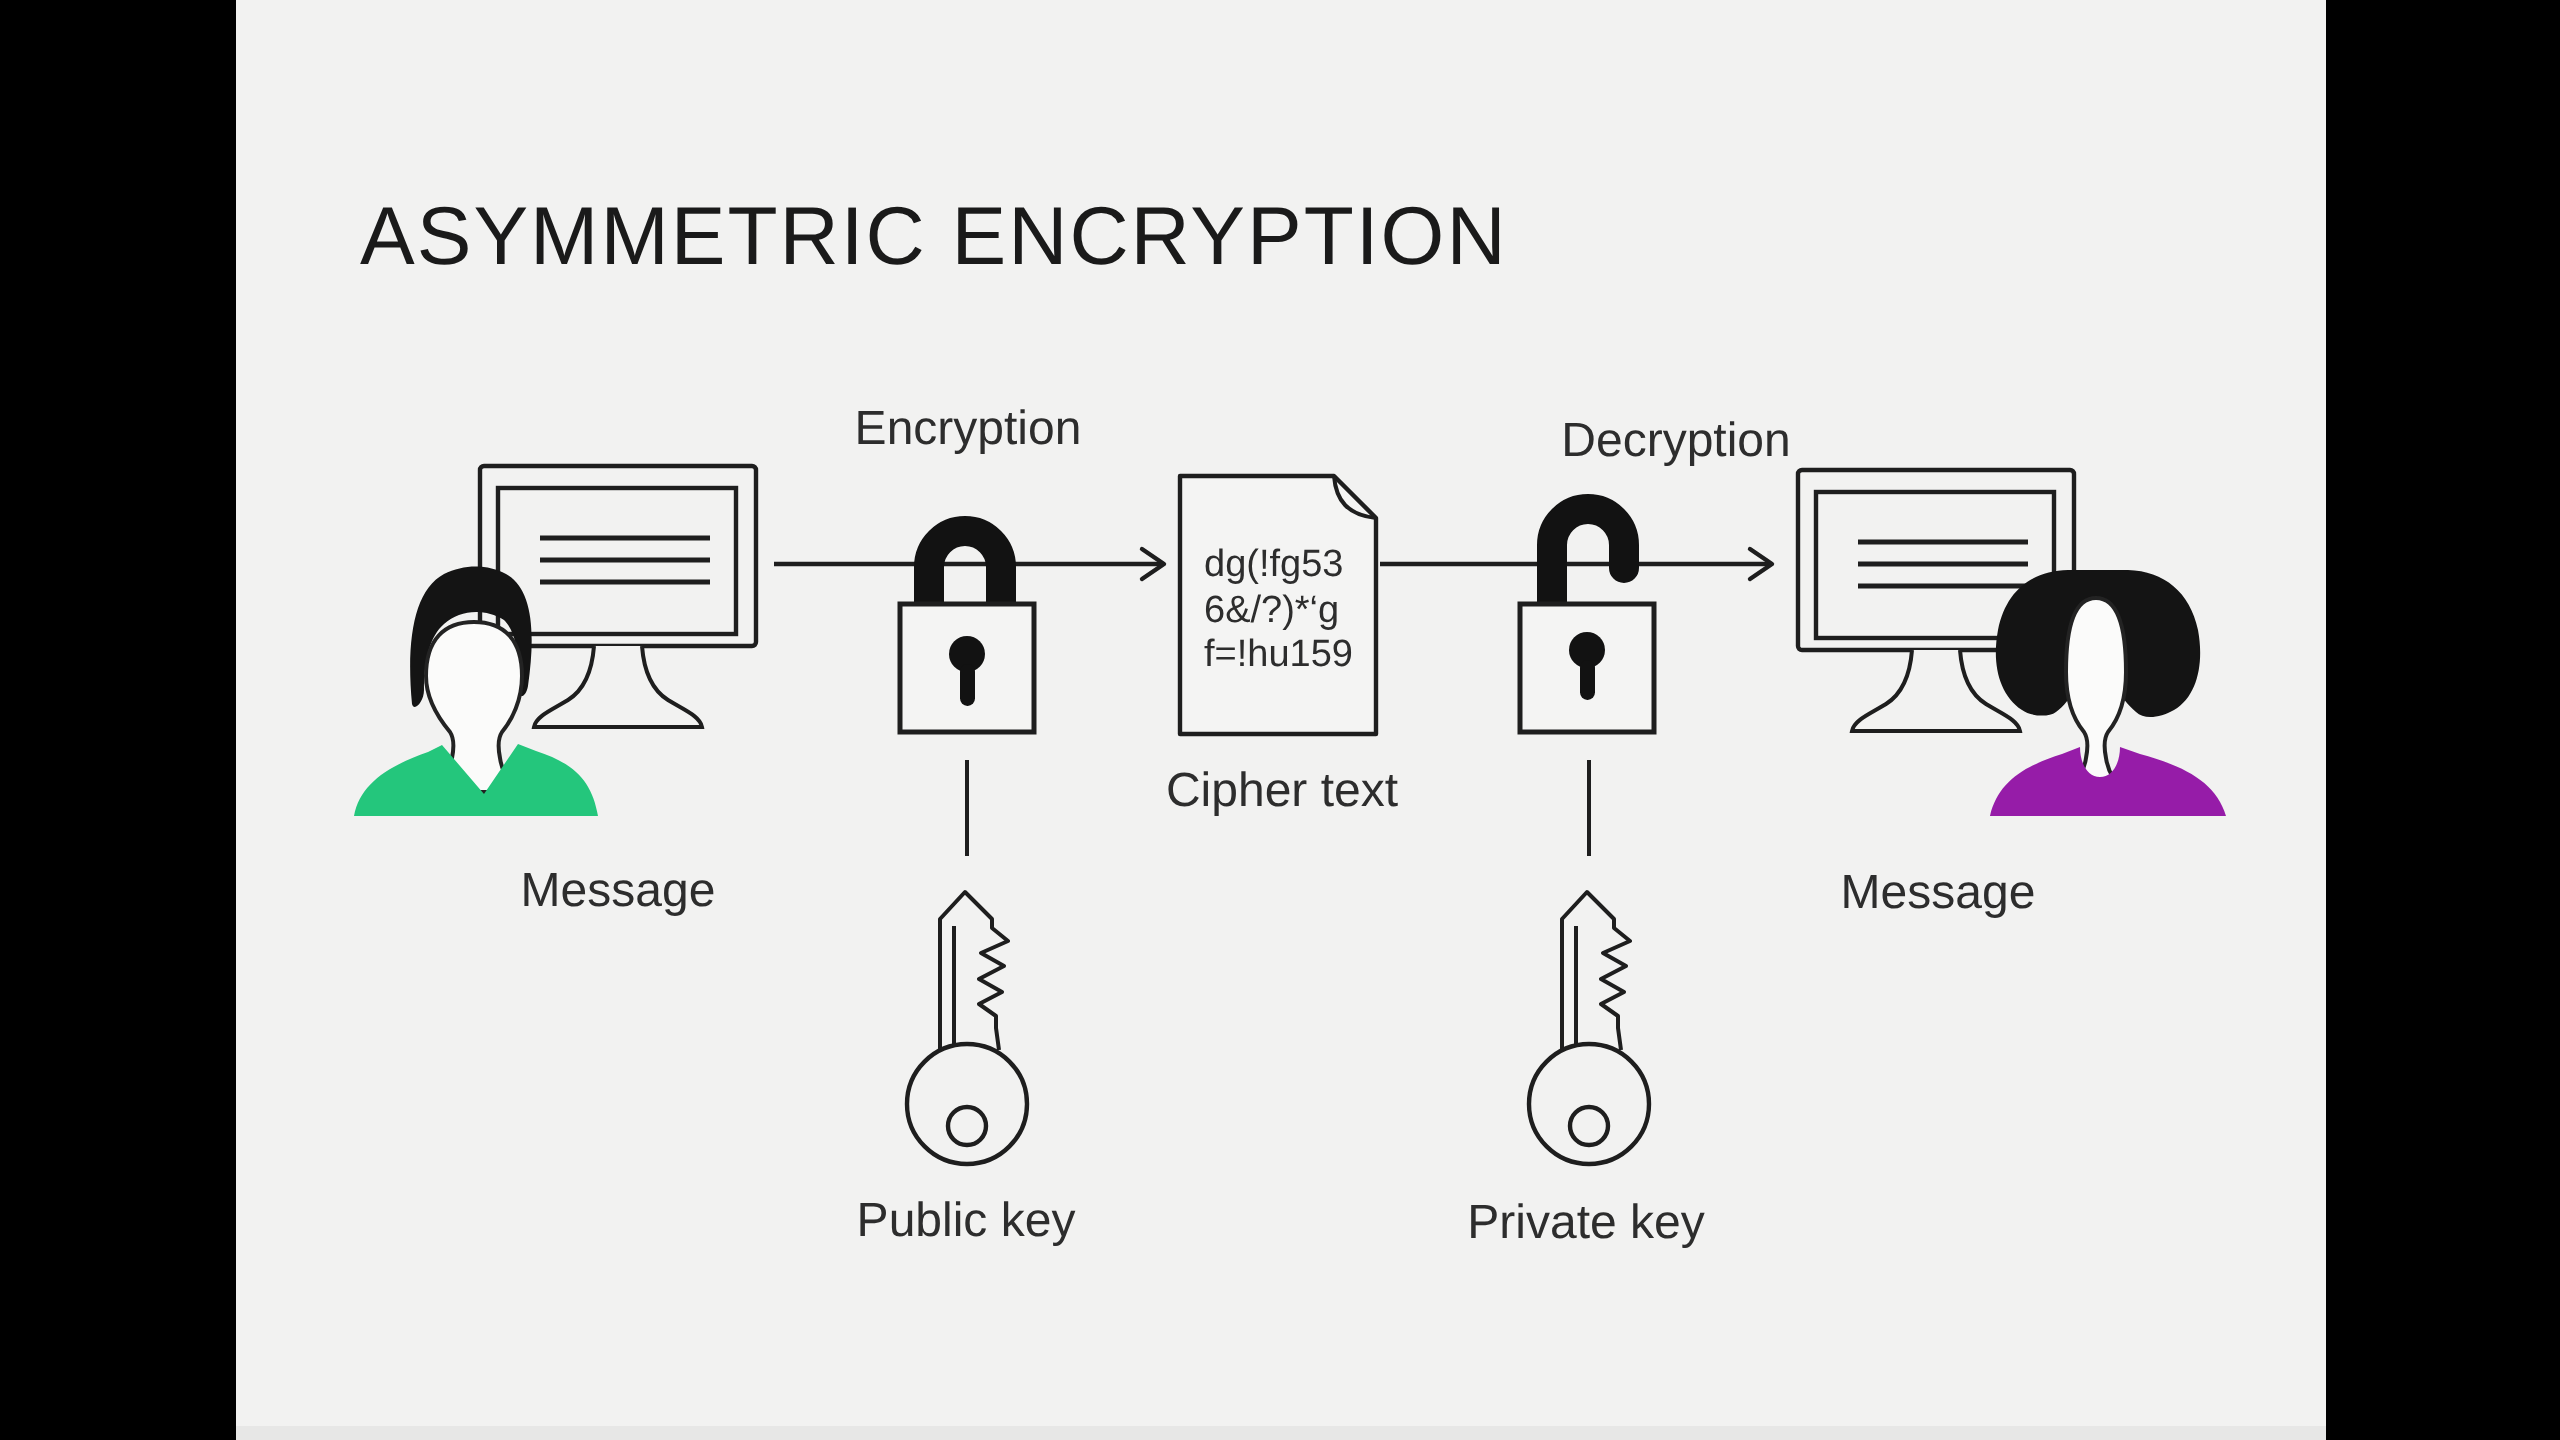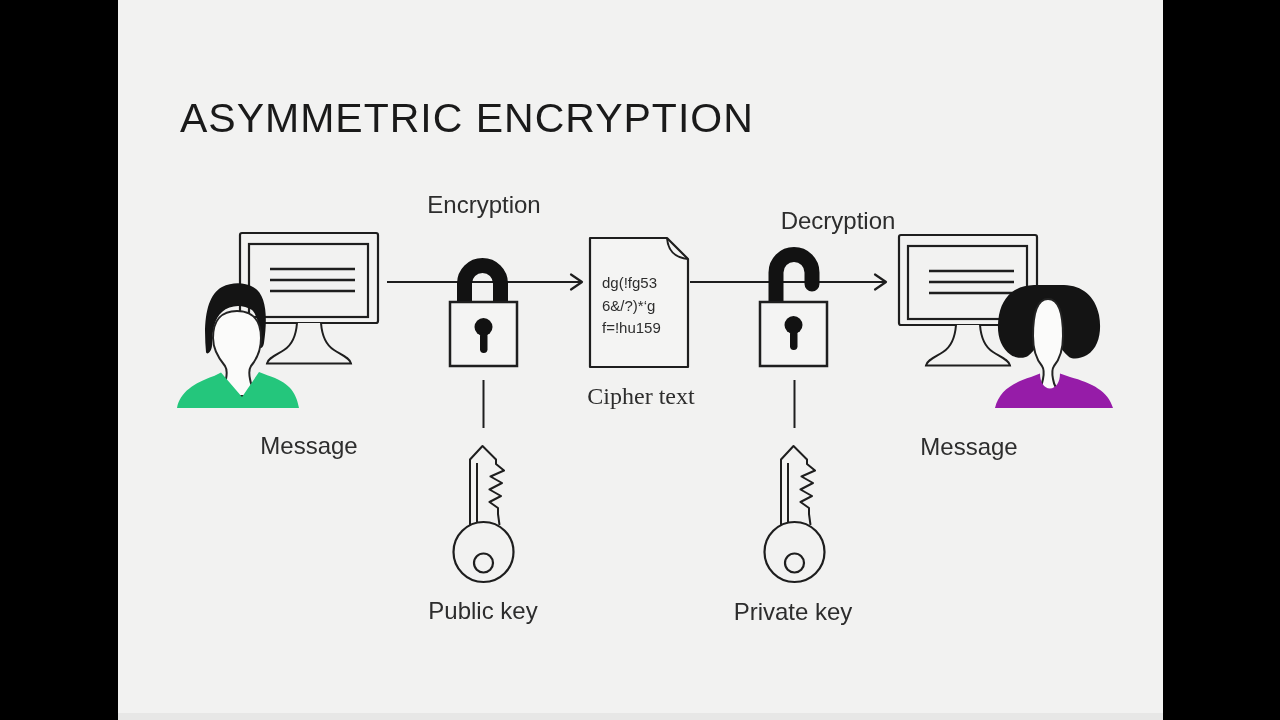--- a/index.html
+++ b/index.html
@@ -21,30 +21,30 @@
   .diagram-svg{position:absolute;left:0;top:0;width:1280px;height:720px;}
   .page-title{
     position:absolute;left:180px;top:96px;
     font-size:41px;line-height:1.1;letter-spacing:1px;
     color:#1a1a1a;font-weight:400;white-space:nowrap;
   }
   .lbl{
     position:absolute;transform:translateX(-50%);
     font-size:24px;line-height:30px;color:#2d2d2d;white-space:nowrap;
   }
-  .lbl-encryption{left:484px;top:190px;}
+  .lbl-encryption{left:484px;top:200px;}
   .lbl-decryption{left:838px;top:206px;}
   .lbl-message-left{left:309px;top:431px;}
   .lbl-message-right{left:969px;top:432px;}
-  .lbl-cipher{left:641px;top:381px;font-family:Liberation Serif, serif;}
+  .lbl-cipher{left:641px;top:381px;}
   .lbl-public-key{left:483px;top:596px;text-align:center;}
   .lbl-private-key{left:793px;top:597px;text-align:right;}
   .cipher-lines{
     position:absolute;left:602px;top:272px;width:86px;
-    font-size:15px;line-height:22.5px;color:#2d2d2d;white-space:nowrap;
+    font-size:19px;line-height:22.5px;color:#2d2d2d;white-space:nowrap;
   }
 </style>
 </head>
 <body>
 
 <div class="stage">
   <div class="canvas"></div>
   <div class="letterbox left"></div>
   <div class="letterbox right"></div>
   <div class="bottom-strip"></div>

